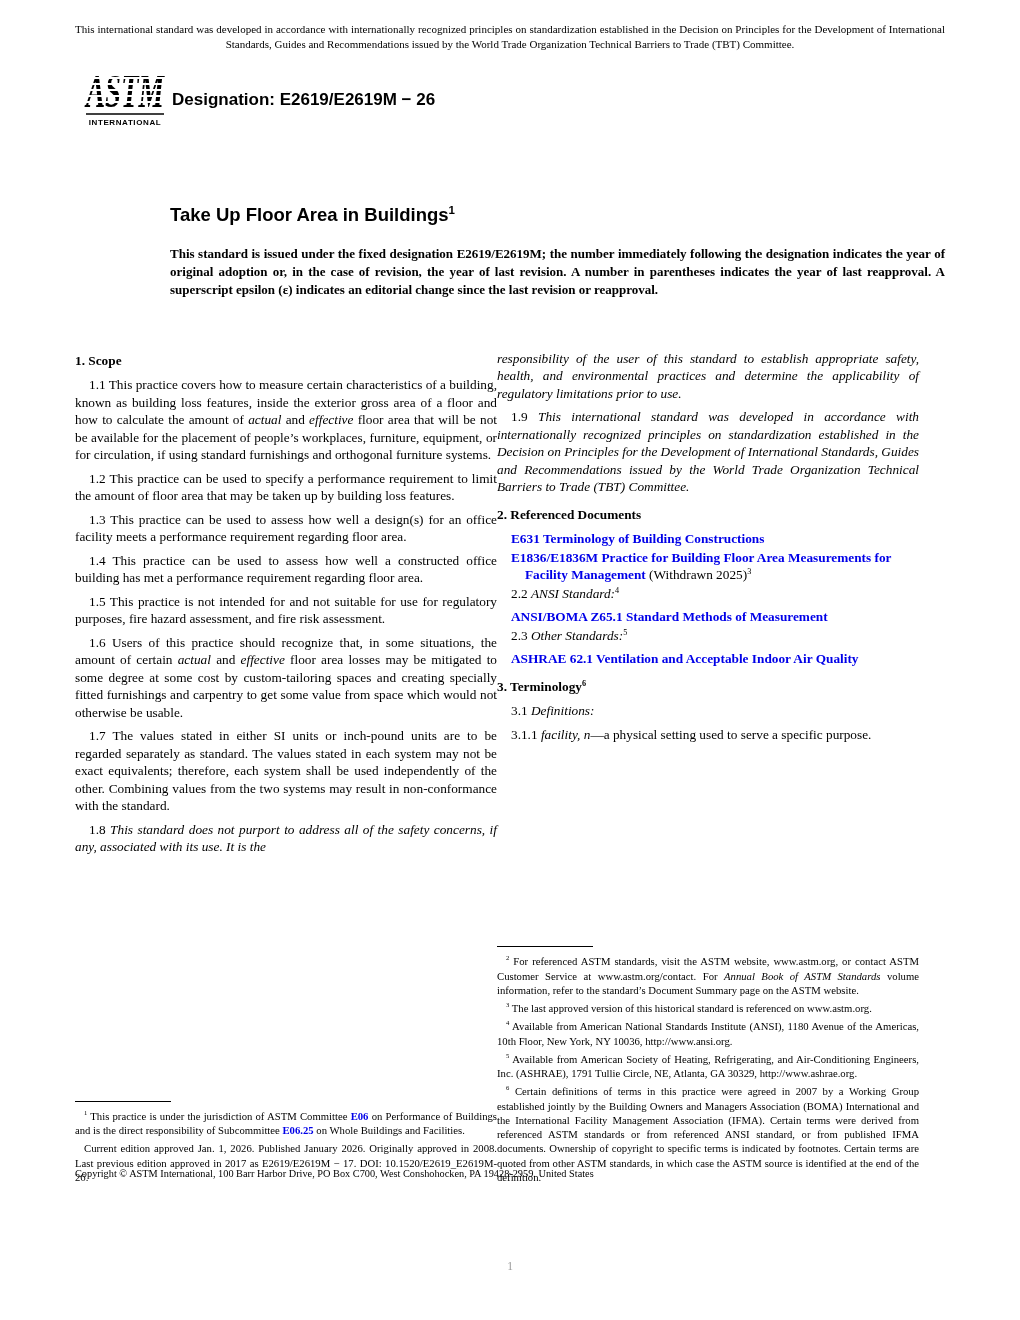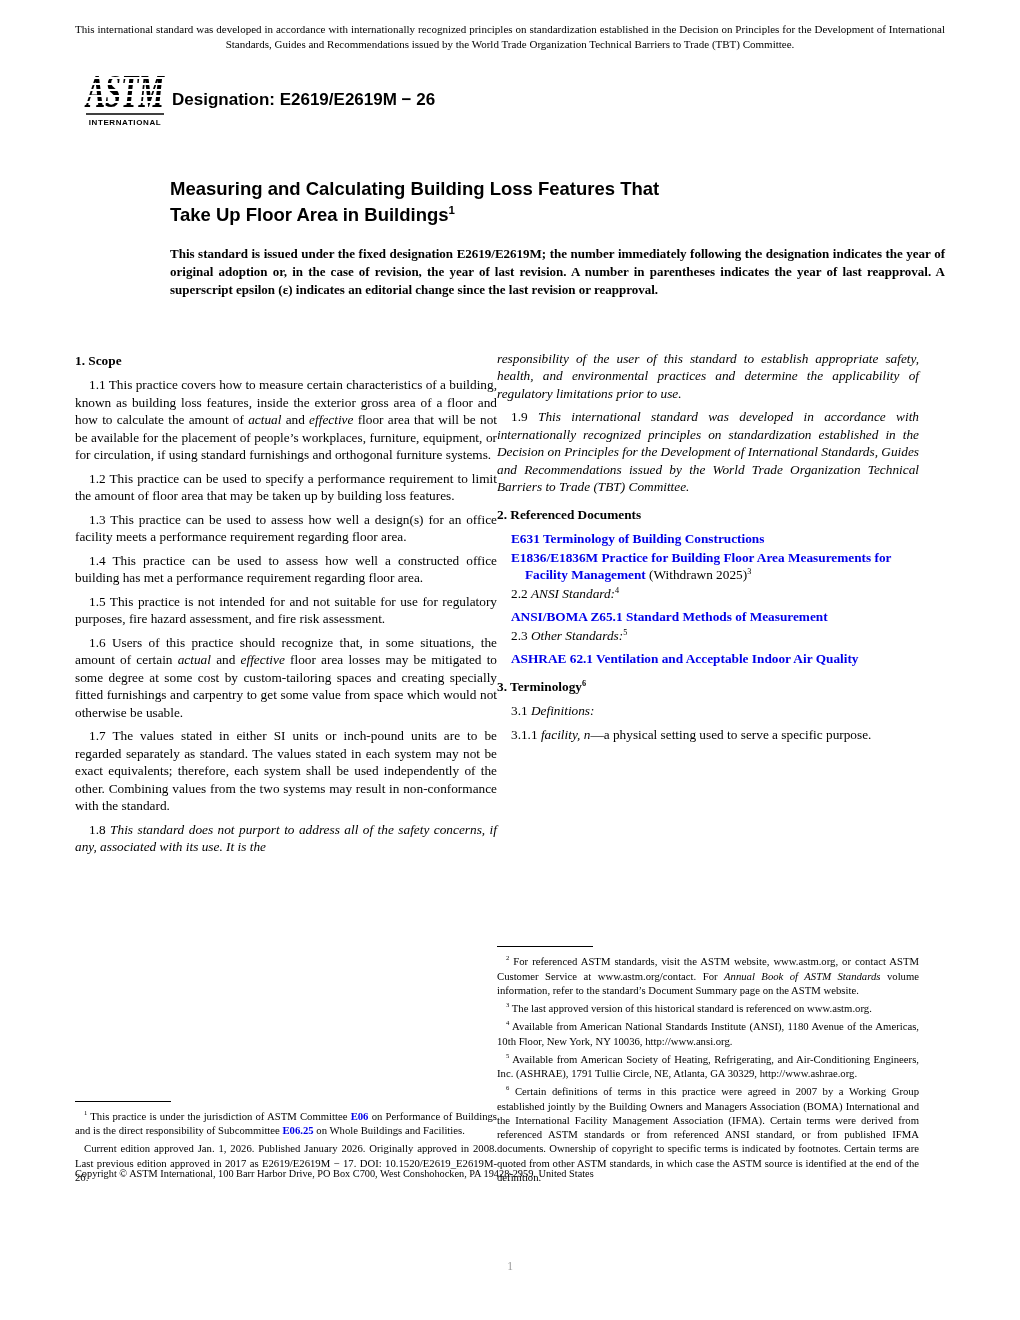--- a/index.html
+++ b/index.html
@@ -74,21 +74,21 @@
       <line x1="0" y1="30" x2="82" y2="30" stroke="#fff" stroke-width="2.2"></line>
       <line x1="0" y1="36" x2="82" y2="36" stroke="#fff" stroke-width="2.2"></line>
       <line x1="2" y1="48" x2="80" y2="48" stroke="#000" stroke-width="1.5"></line>
       <text x="41" y="59" text-anchor="middle" font-family="Liberation Sans, sans-serif" font-weight="bold" font-size="8" letter-spacing="0.6" fill="#000">INTERNATIONAL</text>
     </svg>
   </div>
 
   <div class="designation">Designation: E2619/E2619M − 26</div>
 
   <div class="title-block">
-    <div class="title-main"><span>Measuring and Calculating Building Loss Features That</span><br><span>Take Up Floor Area in Buildings</span><span class="run-sup">1</span></div>
+    <div class="title-main"><br><span>Take Up Floor Area in Buildings</span><span class="run-sup">1</span></div>
     <div class="issuance">This standard is issued under the fixed designation E2619/E2619M; the number immediately following the designation indicates the year of original adoption or, in the case of revision, the year of last revision. A number in parentheses indicates the year of last reapproval. A superscript epsilon (ε) indicates an editorial change since the last revision or reapproval.</div>
   </div>
 
   <div class="columns">
     <div class="col">
       <div>
           <div class="blk blk-h"><span>1. Scope</span></div>
           <div class="blk blk-p"><span>1.1 This practice covers how to measure certain characteristics of a building, known as building loss features, inside the exterior gross area of a floor and how to calculate the amount of </span><span class="run-i">actual</span><span> and </span><span class="run-i">effective</span><span> floor area that will be not be available for the placement of people’s workplaces, furniture, equipment, or for circulation, if using standard furnishings and orthogonal furniture systems.</span></div>
           <div class="blk blk-p"><span>1.2 This practice can be used to specify a performance requirement to limit the amount of floor area that may be taken up by building loss features.</span></div>
           <div class="blk blk-p"><span>1.3 This practice can be used to assess how well a design(s) for an office facility meets a performance requirement regarding floor area.</span></div>

